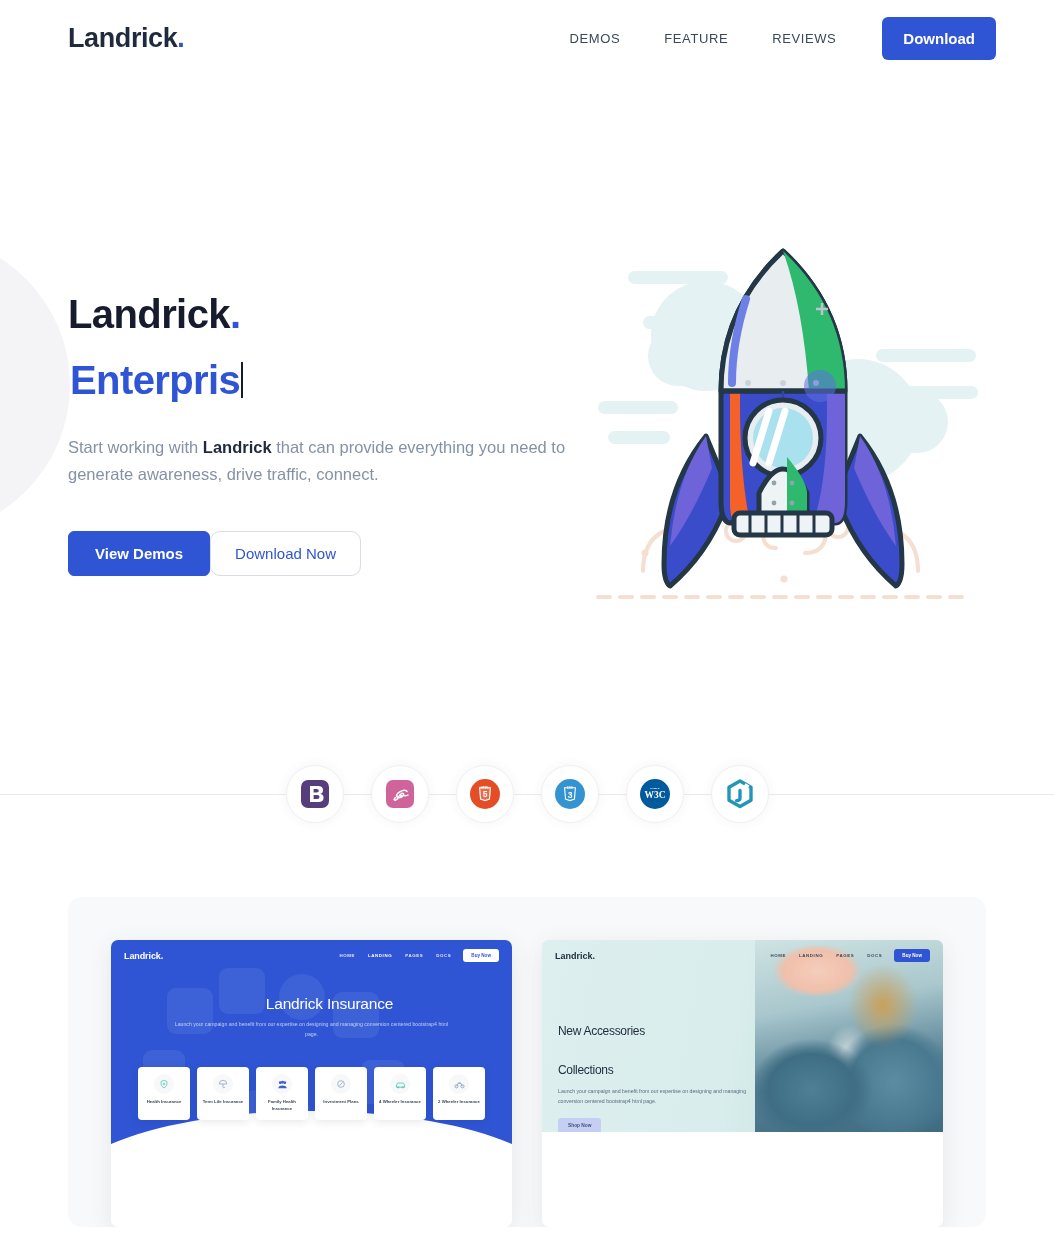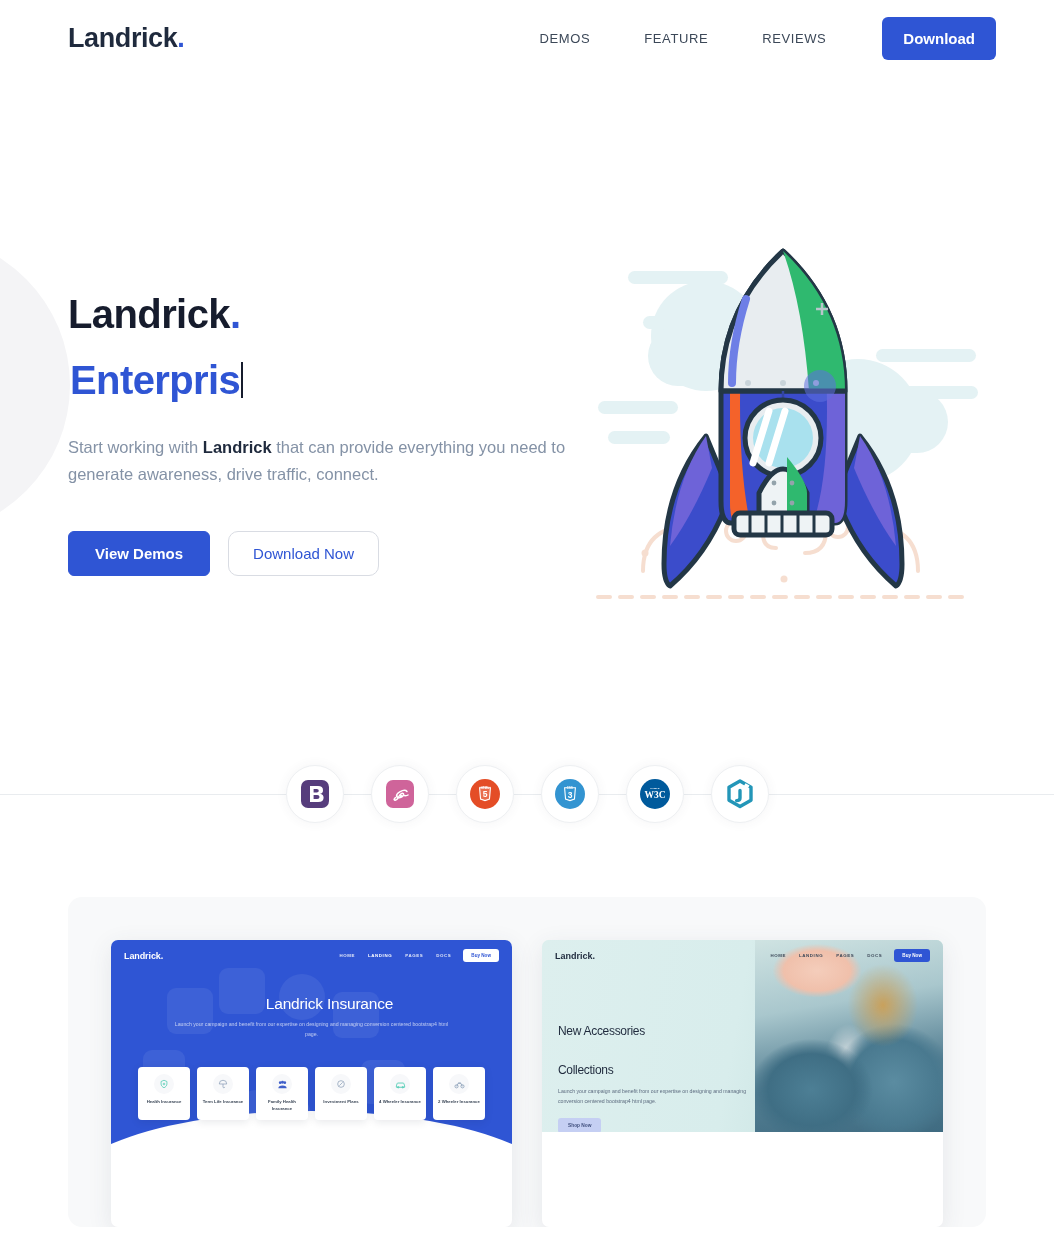--- a/index.html
+++ b/index.html
@@ -22,21 +22,21 @@
   .navbar {
     position: relative; z-index: 5;
     height: 76px; display: flex; align-items: center;
     padding: 0 58px 0 68px;
   }
   .brand {
     font-size: 27px; font-weight: 700; color: #1f2a3d;
     letter-spacing: -0.4px;
   }
   .brand .dot { color: #2f55d4; }
-  .nav-right { margin-left: auto; display: flex; align-items: center; gap: 14px; }
+  .nav-right { margin-left: auto; display: flex; align-items: center; gap: 4px; }
   .nav-link {
     font-size: 13px; letter-spacing: 0.6px; color: #3c4858;
     text-decoration: none; font-weight: 500;
     padding: 0 20px; white-space: nowrap;
   }
   .btn-download {
     margin-left: 22px;
     background: #2f55d4; color: #fff; border: none;
     font-size: 15px; font-weight: 700;
     padding: 13px 21px; border-radius: 6px; cursor: pointer;
@@ -64,21 +64,21 @@
   .caret {
     display: inline-block; width: 2px; height: 36px;
     background: #161c2d; margin-left: 1px;
     transform: translateY(4px);
   }
   .hero-sub {
     margin-top: 29px; font-size: 16.5px; line-height: 1.65;
     color: #8492a6; max-width: 500px;
   }
   .hero-sub b { color: #1f2a3d; font-weight: 700; }
-  .hero-btns { margin-top: 43px; display: flex; gap: 18px; }
+  .hero-btns { margin-top: 43px; display: flex; gap: 0; }
   .btn-primary {
     background: #2f55d4; color: #fff; border: 1px solid #2f55d4;
     font-size: 15px; font-weight: 700; padding: 13px 26px;
     border-radius: 6px; cursor: pointer; font-family: inherit;
   }
   .btn-outline {
     background: #fff; color: #2f55d4; border: 1px solid #d9dce3;
     font-size: 15px; font-weight: 500; padding: 13px 24px;
     border-radius: 10px; cursor: pointer; font-family: inherit;
   }

